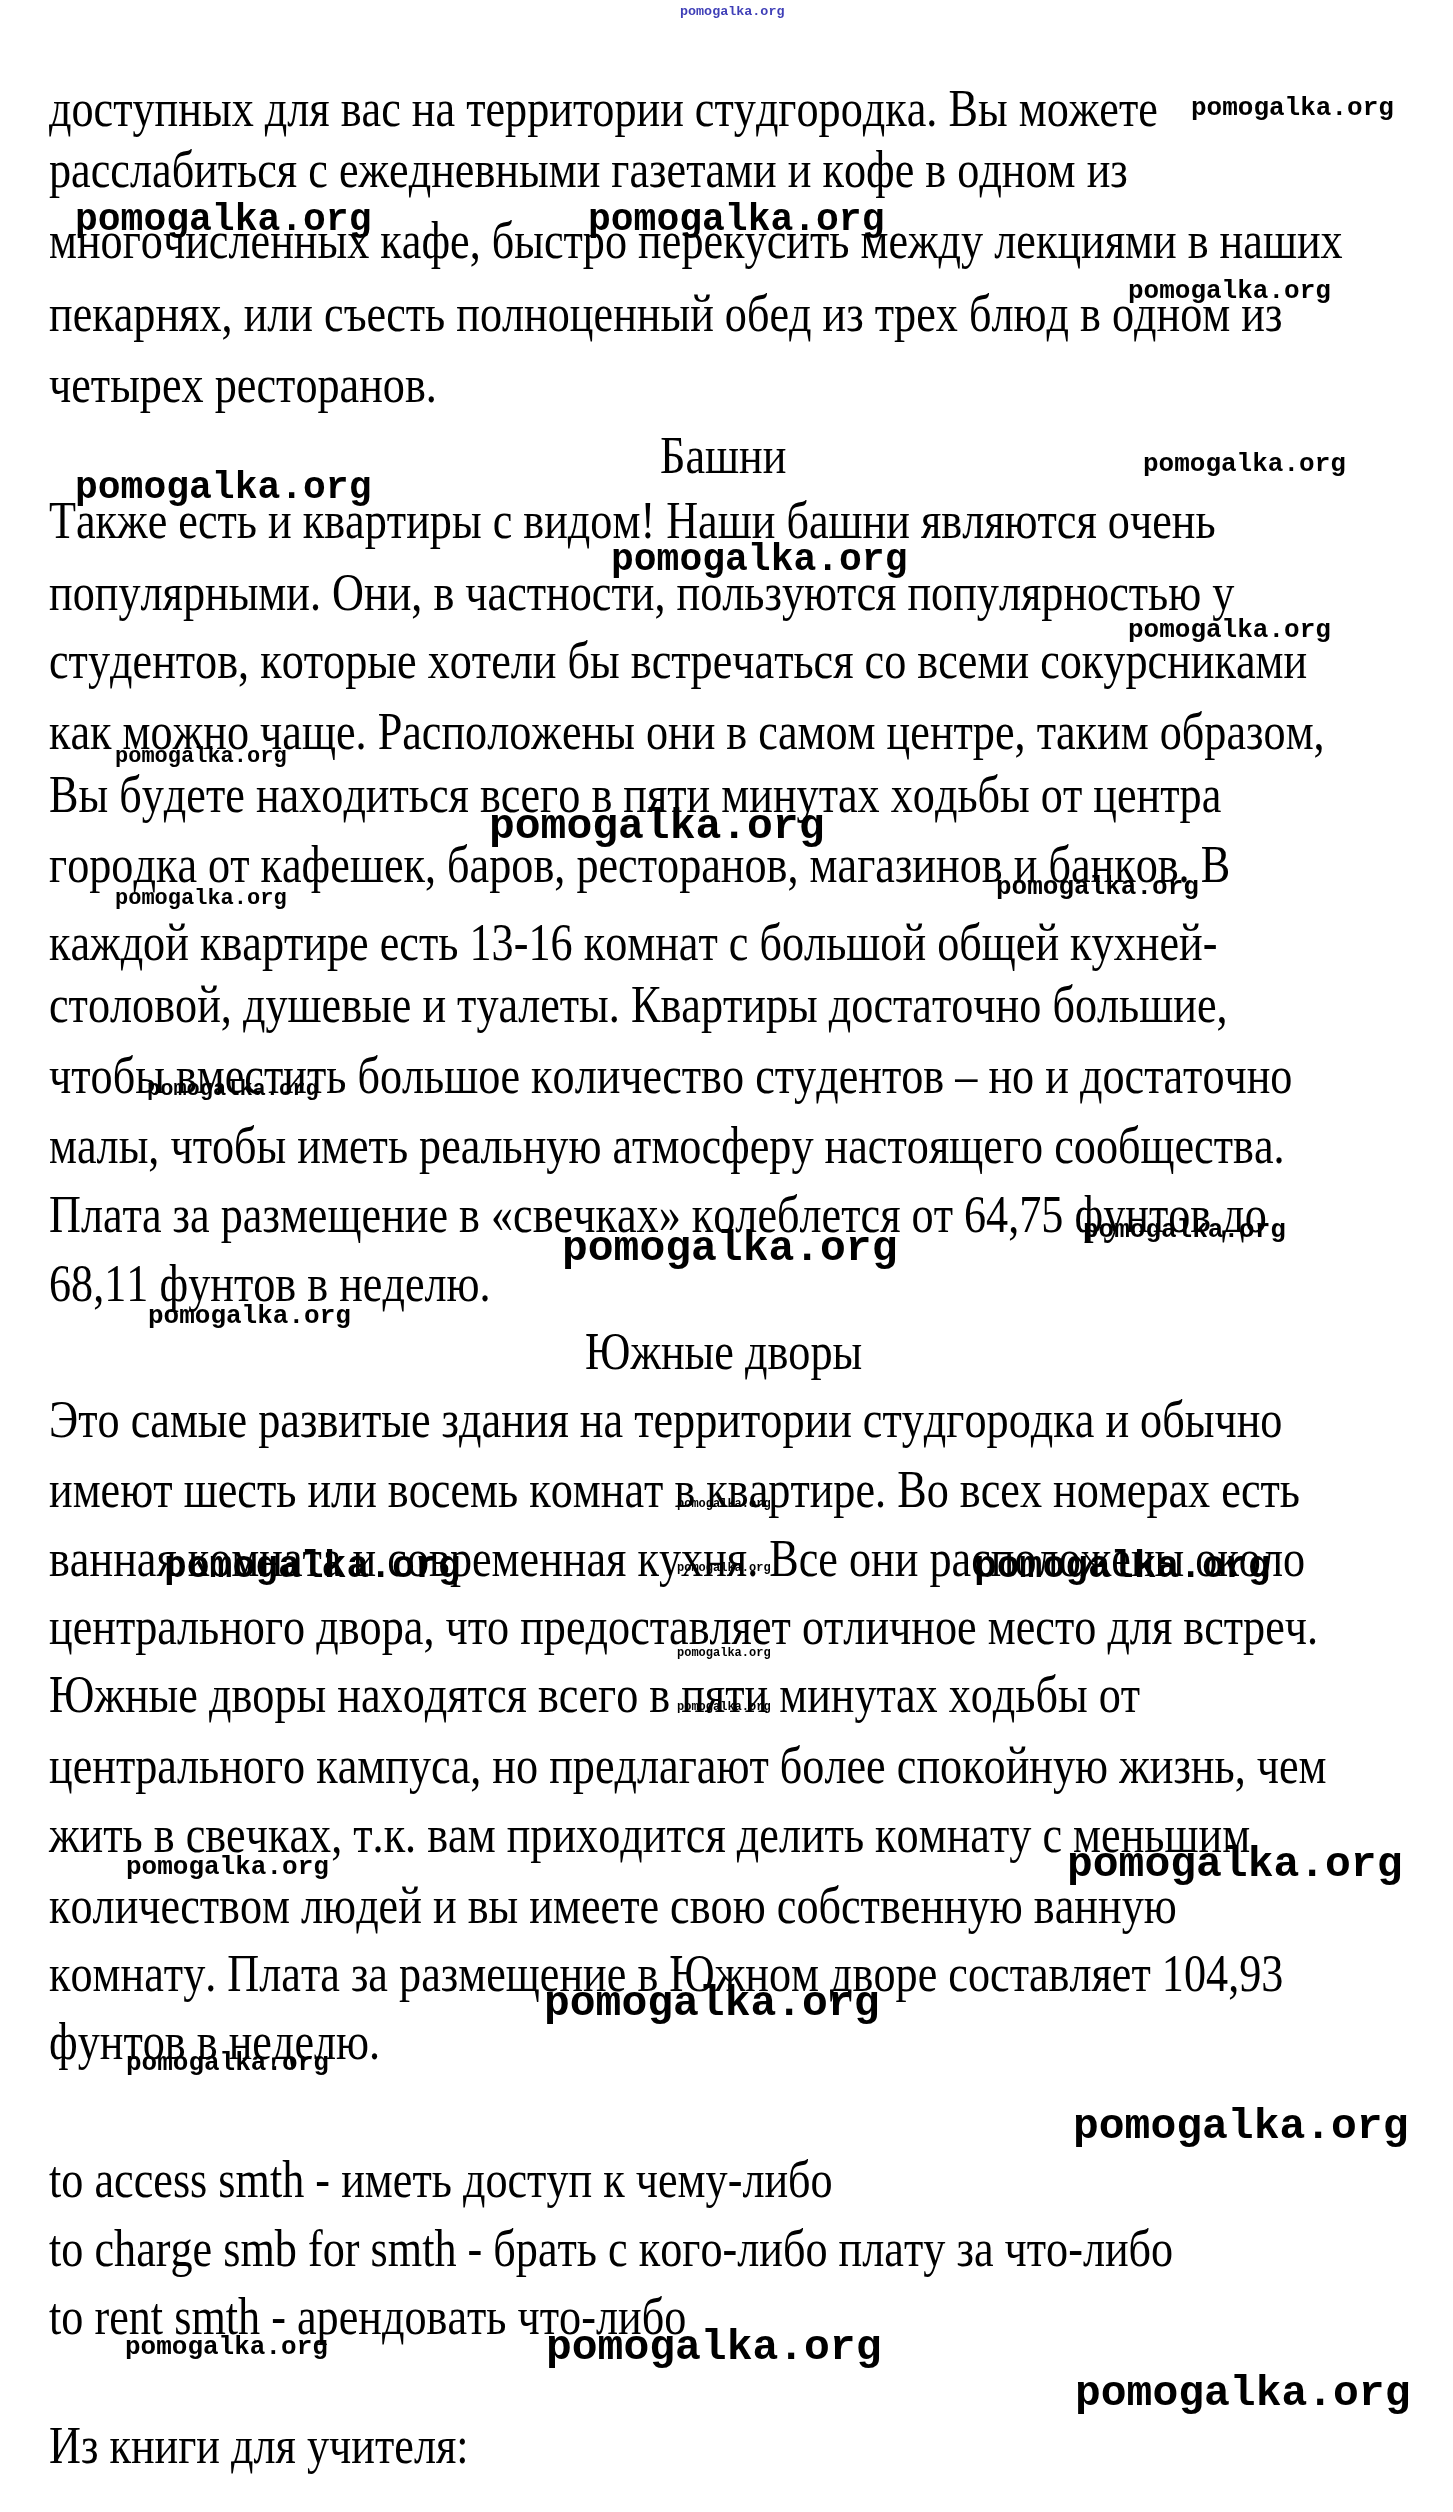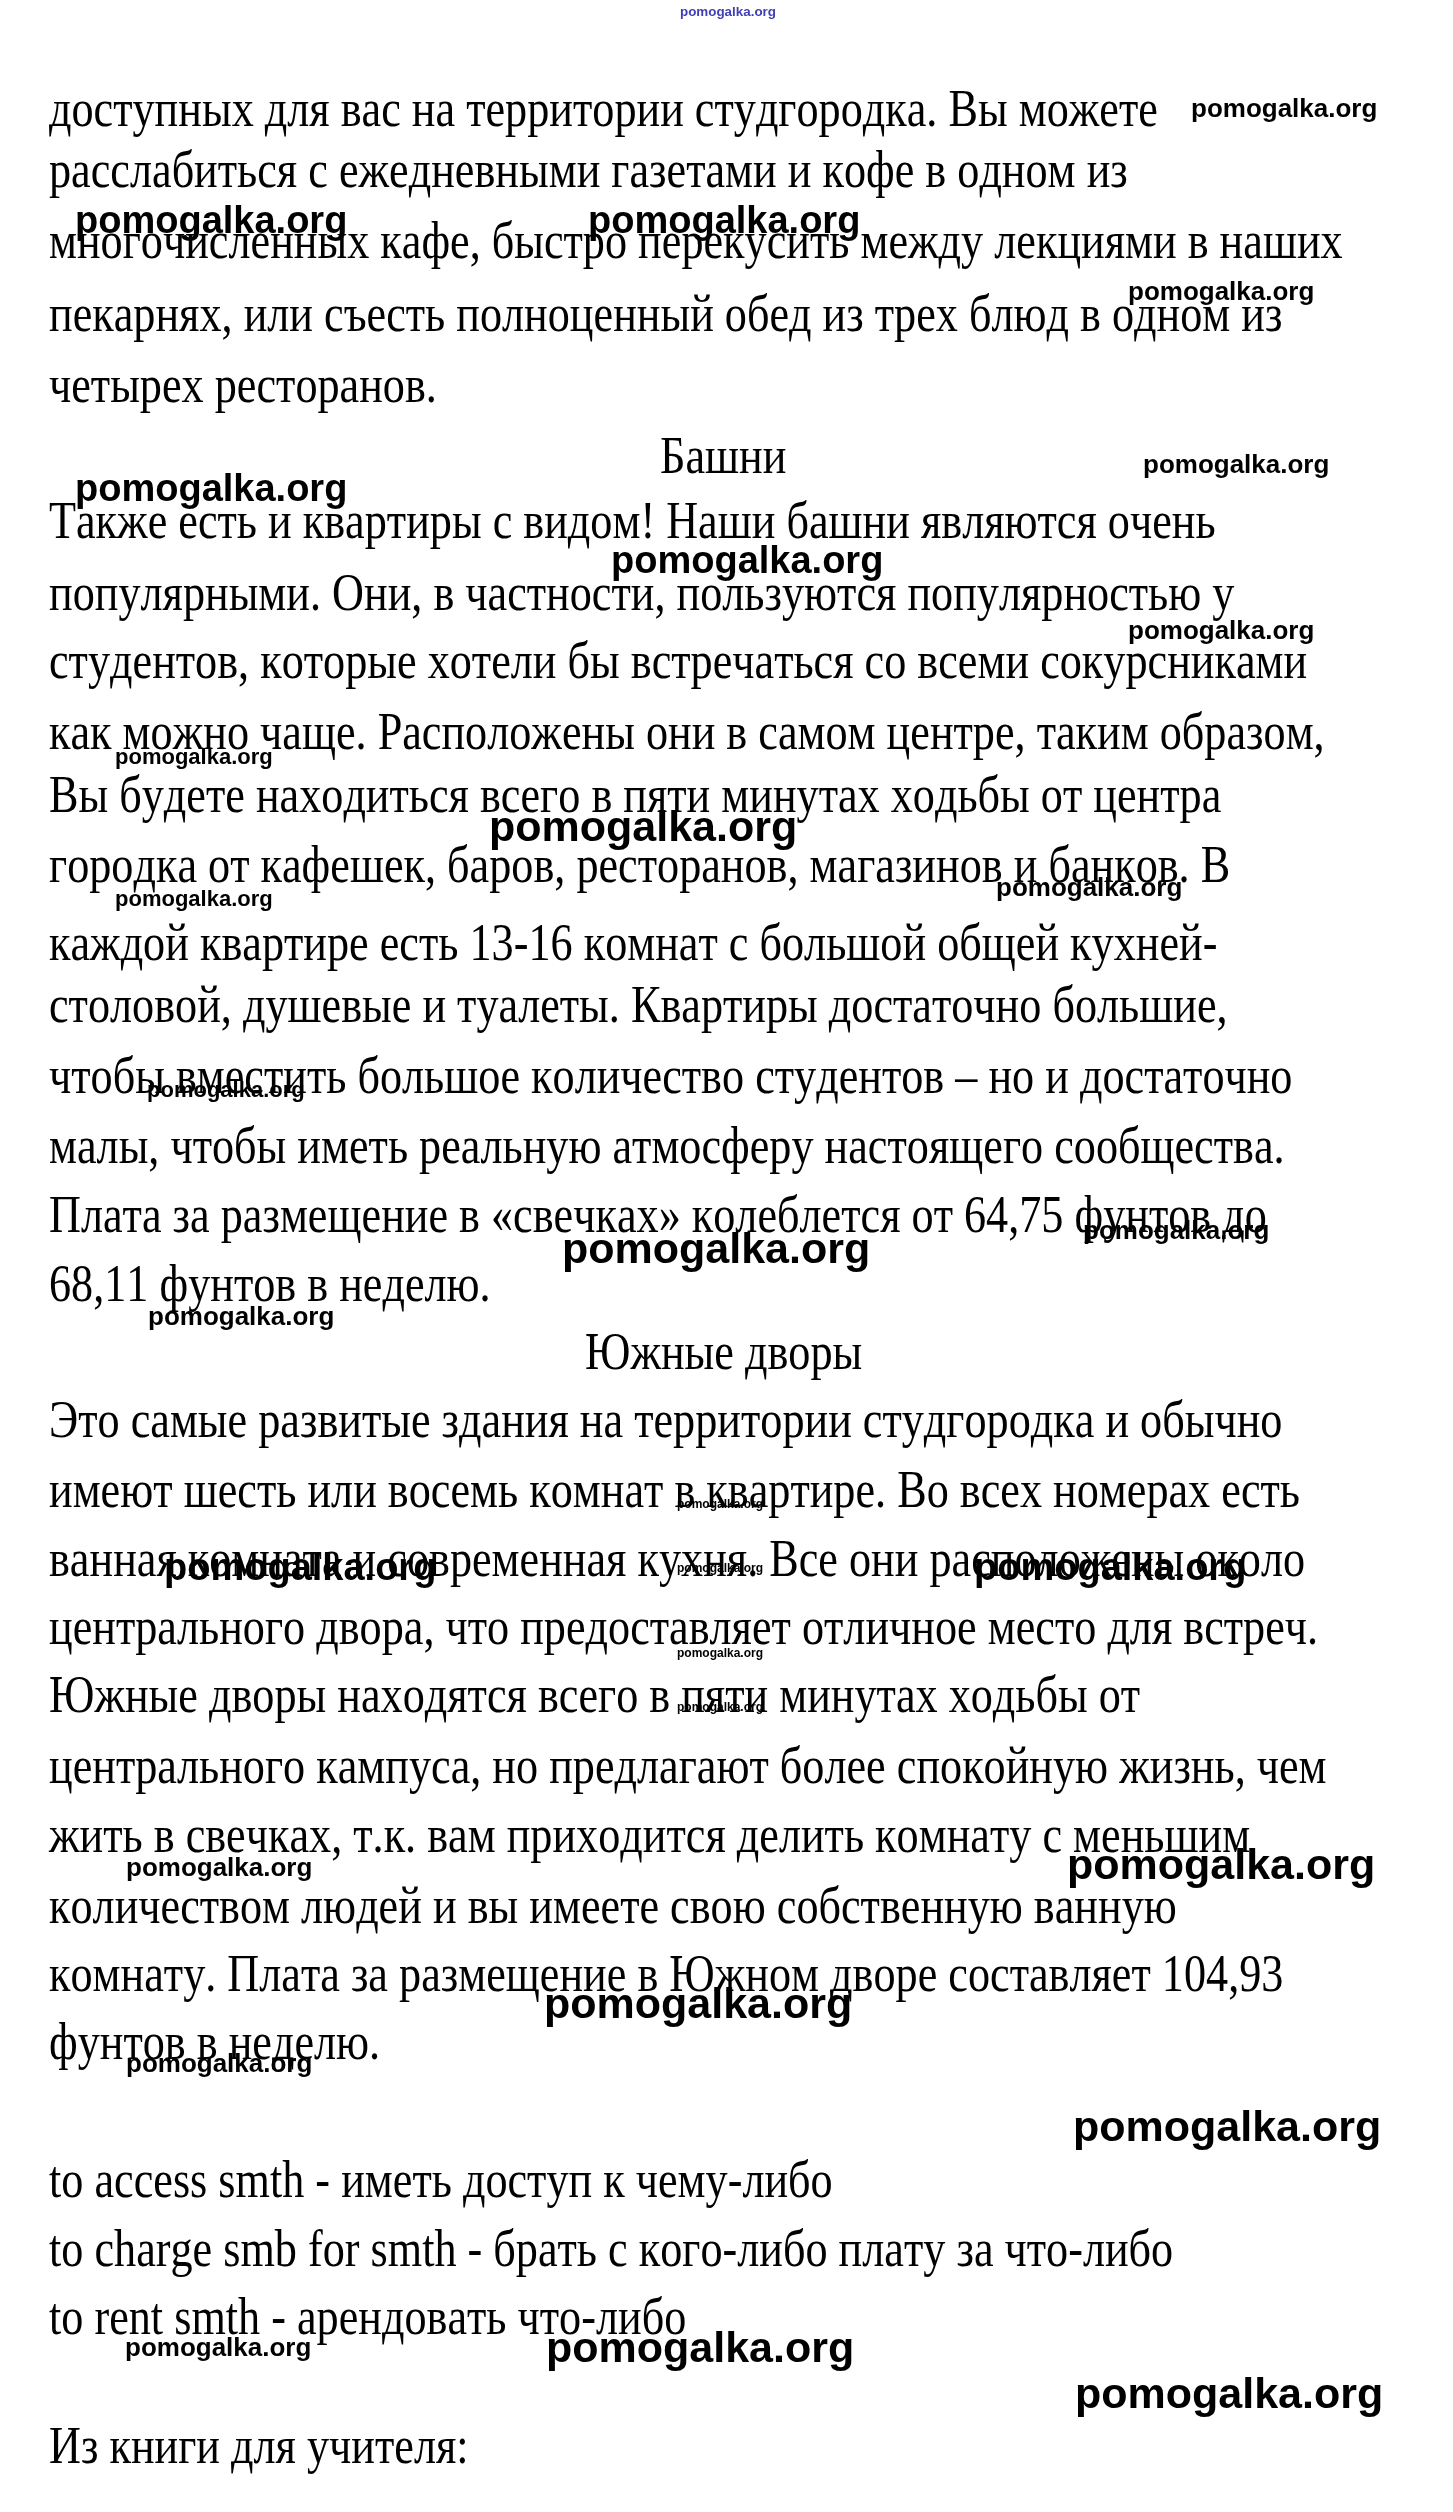--- a/index.html
+++ b/index.html
@@ -17,21 +17,21 @@
     font-family:"Liberation Serif","DejaVu Serif",serif;
     font-size:52px;
     line-height:1;
     color:#000;
     transform:scaleX(0.85);
     transform-origin:0 0;
   }
   .wm{
     position:absolute;
     white-space:nowrap;
-    font-family:Liberation Sans, sans-serif;
+    font-family:Liberation Mono, monospace;
     line-height:1;
     color:#000;
   }
   .wm-tiny {font-size:12px;font-weight:600;}
   .wm-small{font-size:22px;font-weight:600;}
   .wm-med  {font-size:26px;font-weight:600;}
   .wm-large{font-size:38px;font-weight:700;}
   .wm-xl   {font-size:43px;font-weight:700;}
   .wm-blue {font-size:13.4px;font-weight:600;color:#2b2bb0;opacity:.9;}
 </style>

